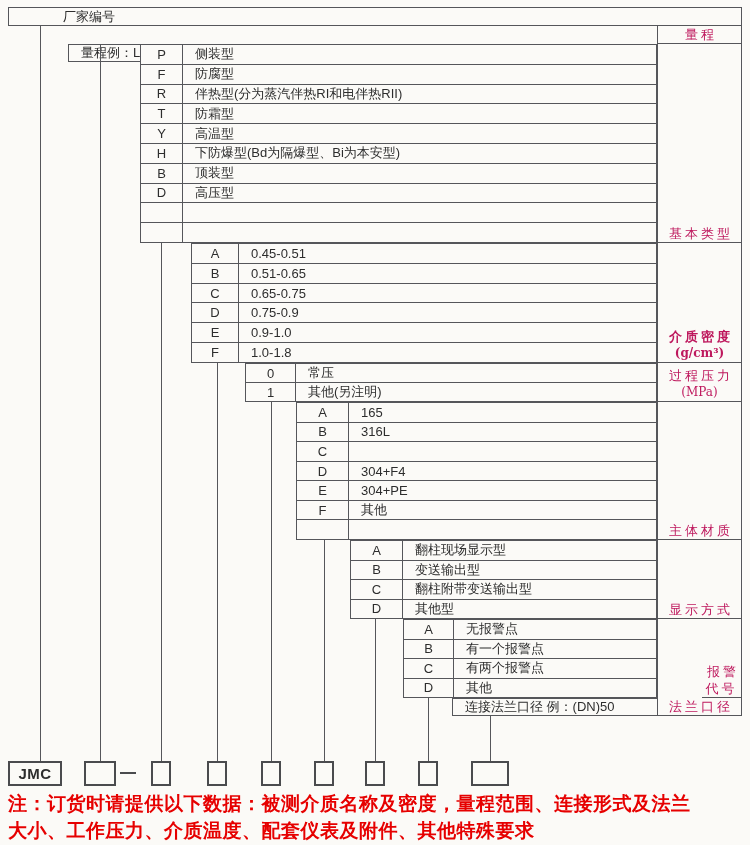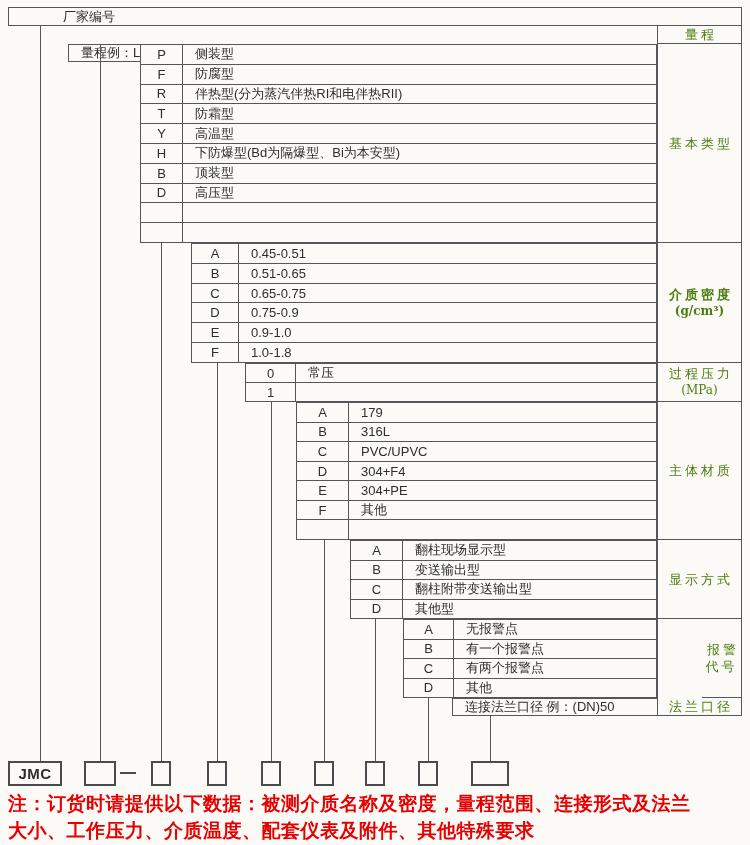--- a/index.html
+++ b/index.html
@@ -27,22 +27,22 @@
   .w-display .code{width:52px;}
   .w-alarm .code{width:50px;}
   
   #label-col{
     position:absolute;left:657px;top:26px;width:85px;height:690px;box-sizing:border-box;
     border-left:1px solid #55565a;border-right:1px solid #55565a;background:#fbfaf7;
     display:flex;flex-direction:column;
   }
   .lcell{
     box-sizing:border-box;border-bottom:1px solid #55565a;display:flex;flex-direction:column;
-    align-items:center;justify-content:center;flex:none;
-    font-family:"DejaVu Serif","Liberation Serif",serif;font-size:13px;color:#4d7c0f;
+    align-items:center;justify-content:flex-end;flex:none;
+    font-family:"DejaVu Serif","Liberation Serif",serif;font-size:13px;color:#be185d;
     letter-spacing:3px;text-indent:3px;line-height:17px;text-align:center;
   }
   .lunit{font-size:12px;letter-spacing:0;text-indent:0;}
   .conn{position:absolute;width:1px;background:#55565a;}
   .cbox{position:absolute;box-sizing:border-box;border:2px solid #4a4b4e;background:#fbfaf7;
     display:flex;align-items:center;justify-content:center;}
   #jmc-box{font-size:15px;font-weight:bold;letter-spacing:0.5px;}
   #dash{position:absolute;height:2px;background:#4a4b4e;}
   .note-line{
     position:absolute;left:8px;width:740px;color:#e60000;font-weight:bold;
@@ -132,35 +132,35 @@
       </div>
   </div>
 
   <div class="tbl w-pressure" style="left:245px;top:363px;width:412px;height:39px;">
     <div class="row">
         <div class="code">0</div>
         <div class="desc">常压</div>
       </div>
     <div class="row">
         <div class="code">1</div>
+        <div class="desc">其他(另注明)</div>
       </div>
   </div>
 
   <div class="tbl w-material" style="left:296px;top:402px;width:361px;height:138px;">
     <div class="row">
         <div class="code">A</div>
-        <div class="desc">179</div>
+        <div class="desc">165</div>
       </div>
     <div class="row">
         <div class="code">B</div>
         <div class="desc">316L</div>
       </div>
     <div class="row">
         <div class="code">C</div>
-        <div class="desc">PVC/UPVC</div>
       </div>
     <div class="row">
         <div class="code">D</div>
         <div class="desc">304+F4</div>
       </div>
     <div class="row">
         <div class="code">E</div>
         <div class="desc">304+PE</div>
       </div>
     <div class="row">

